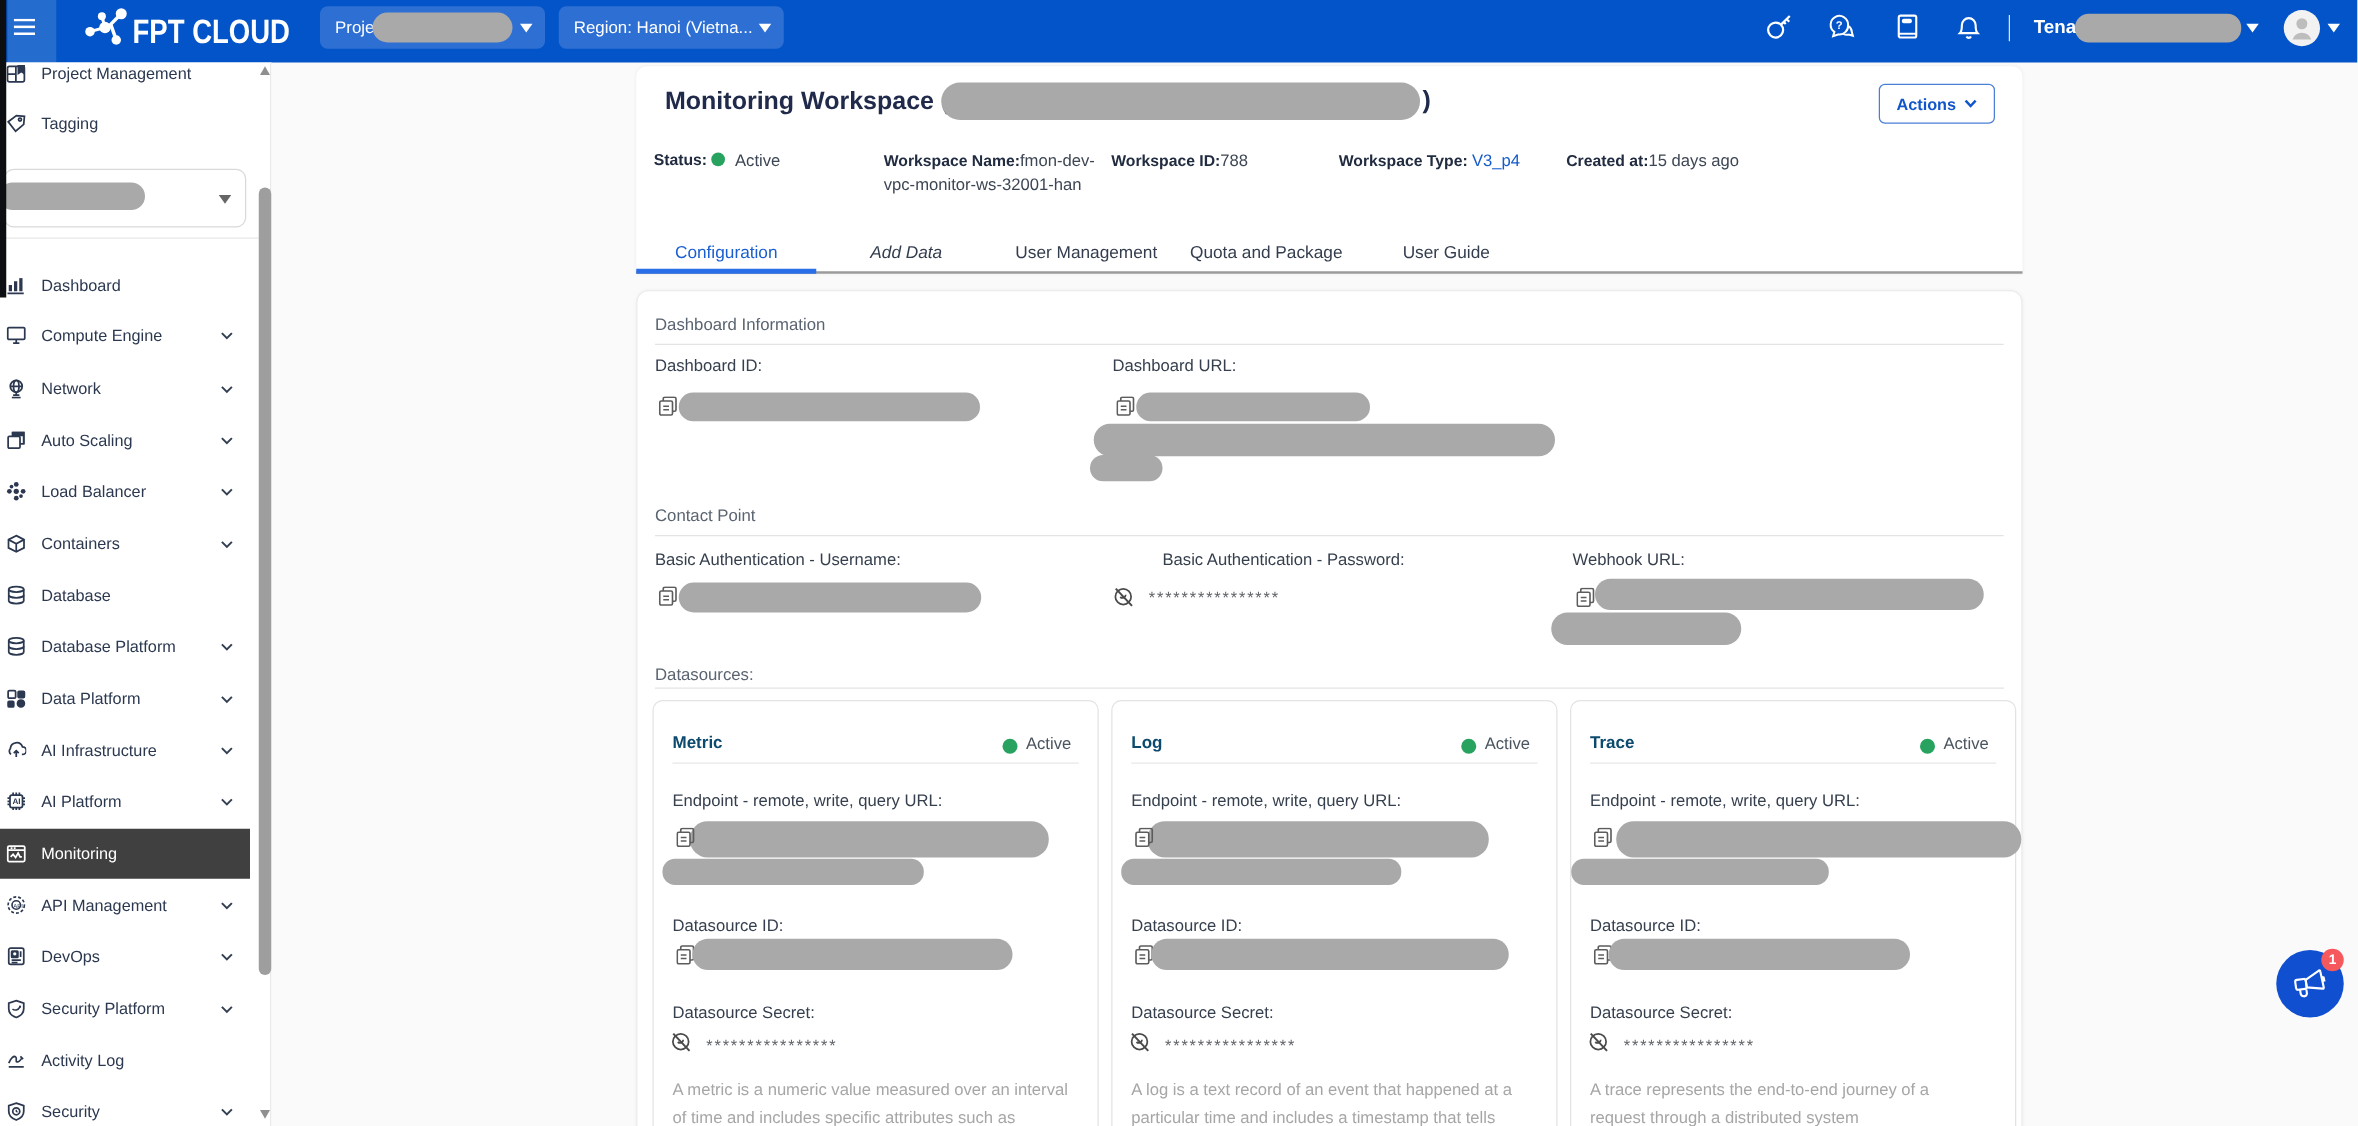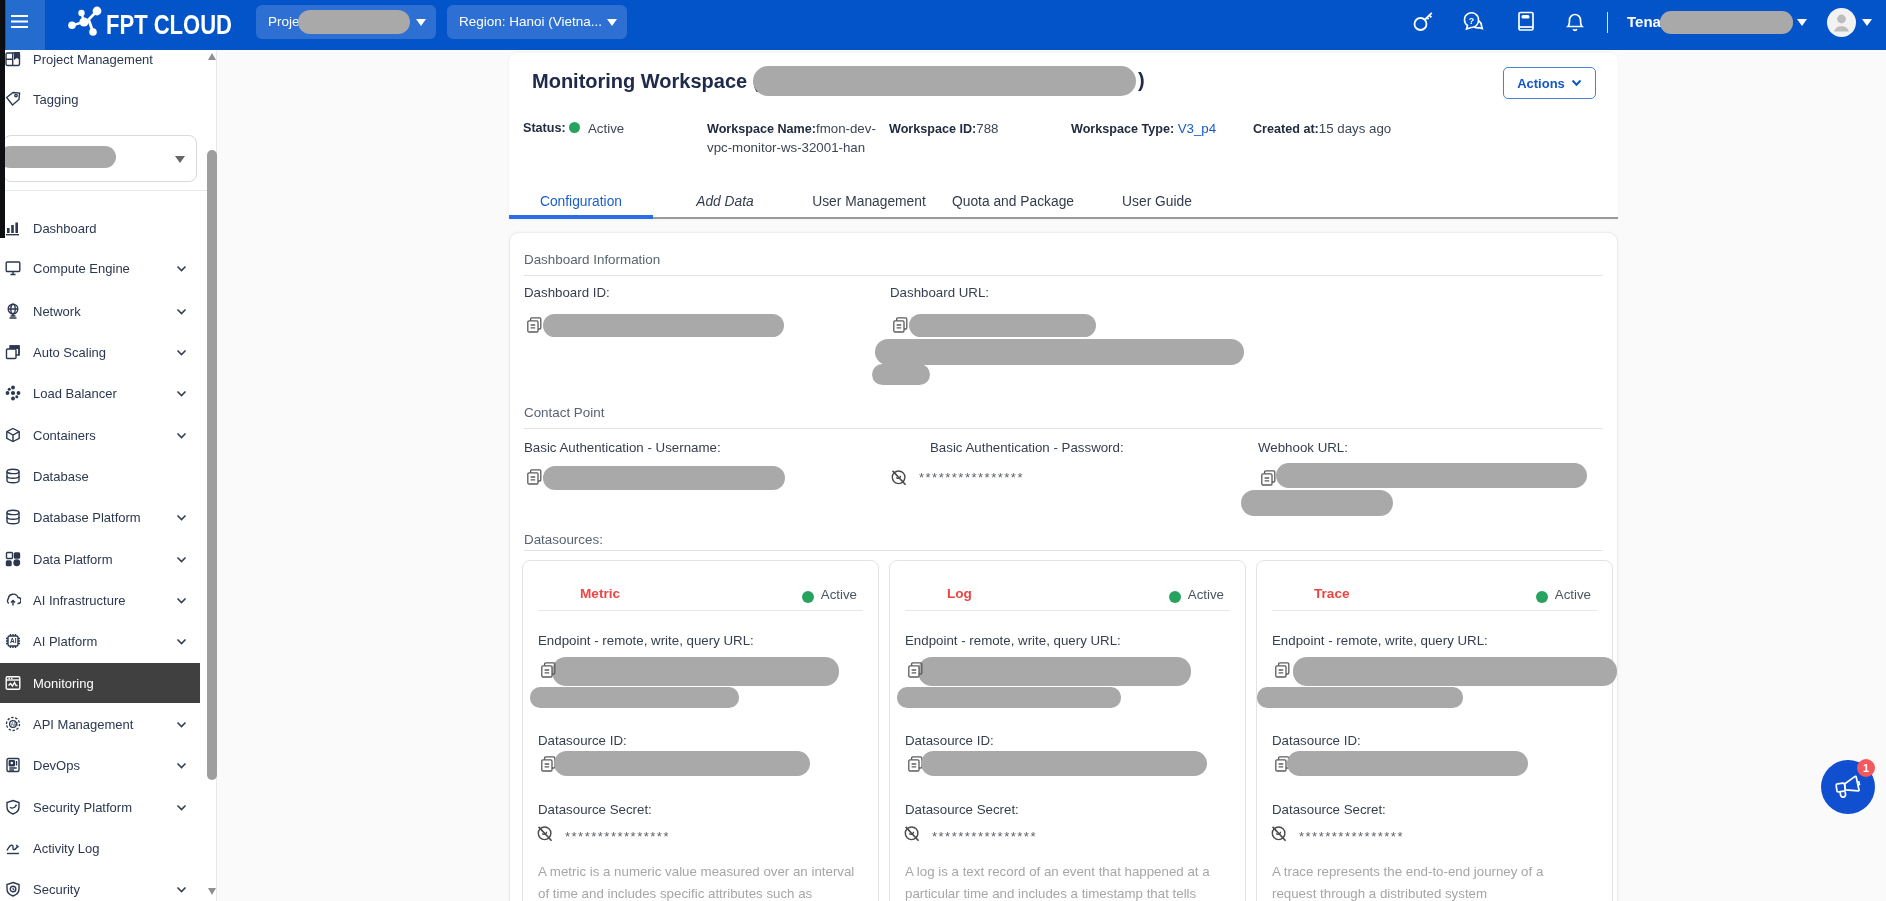--- a/index.html
+++ b/index.html
@@ -45,21 +45,21 @@
   .tab.active { color:#1a5fd0; }
   #title { position:absolute; left:532px; top:70px; font-size:20px; font-weight:bold; color:#202a4a; }
   #actionsbtn { position:absolute; left:1503px; top:67px; width:93px; height:32px; border:1.5px solid #4b7fd6; border-radius:5px; background:#fff; color:#1256cc; font-size:13px; font-weight:bold; font-family:'Liberation Sans',sans-serif; display:inline-flex; align-items:center; justify-content:center; gap:6px; padding:0; white-space:nowrap; }
   .blabel { position:absolute; top:121px; font-size:12.6px; color:#222c40; font-weight:bold; white-space:nowrap; }
   .bval { font-weight:normal; color:#3d4654; font-size:13.3px; }
 
   #panel2 { position:absolute; left:509px; top:232px; width:1109px; height:700px; background:#fff; border-radius:10px; border:1px solid #ececee; box-shadow:0 0 3px rgba(0,0,0,.05); }
 
   
   .dcard { position:absolute; top:560px; width:357px; height:360px; background:#fff; border:1px solid #e2e3e5; border-radius:8px; }
-  .dcard .dtitle { position:absolute; left:15px; top:25px; font-size:13.6px; font-weight:bold; color:#ef4444;margin-left:42px; }
+  .dcard .dtitle { position:absolute; left:15px; top:25px; font-size:13.6px; font-weight:bold; color:#0c4a6e; }
   .dcard .dactive { position:absolute; right:21px; top:26px; font-size:13.3px; color:#4a5560; }
   .dcard .dot { position:absolute; width:12px; height:12px; border-radius:50%; background:#27a35f; top:30px; }
   .dcard .dhr { position:absolute; left:15px; right:15px; top:49px; height:1px; background:#e6e7e9; }
   .asterisks { font-size:13px; color:#5f6368; letter-spacing:1.5px; white-space:nowrap; }
   .desc { position:absolute; font-size:13.3px; color:#a6a6a6; line-height:21.5px; width:327px; }
 
   .cicon { position:absolute; }
 
   
   #fab { position:absolute; left:1821px; top:760px; width:54px; height:54px; border-radius:50%; background:#0f4fd0; }

